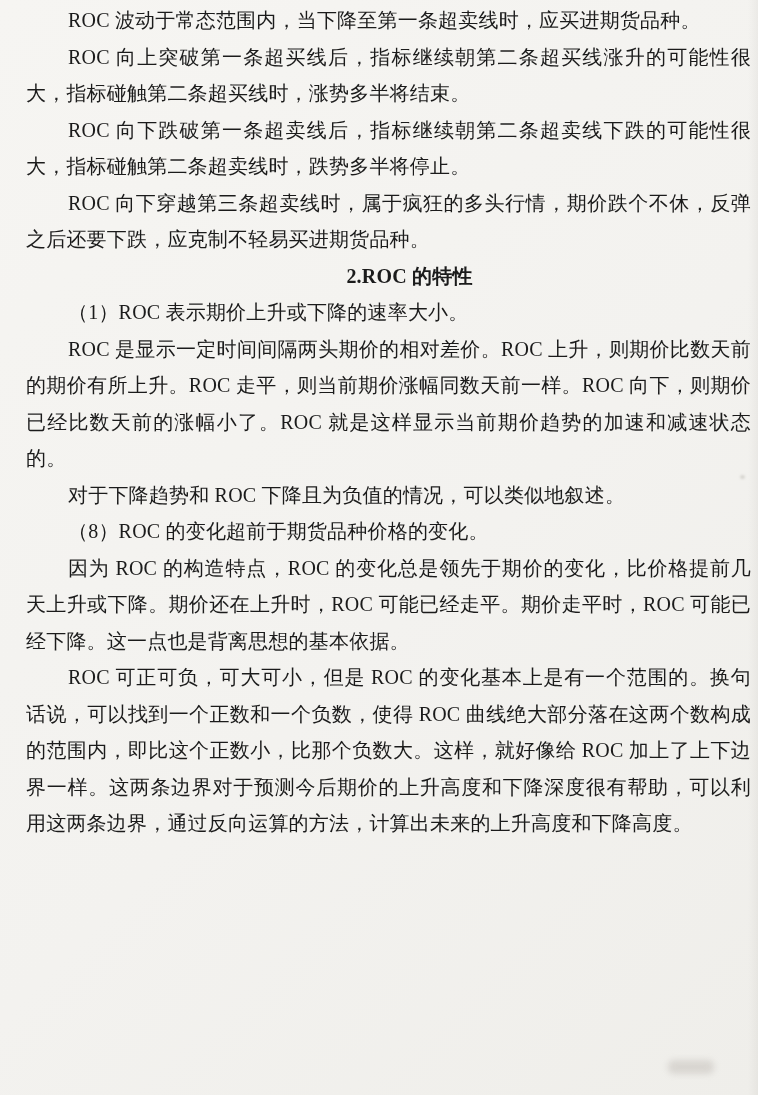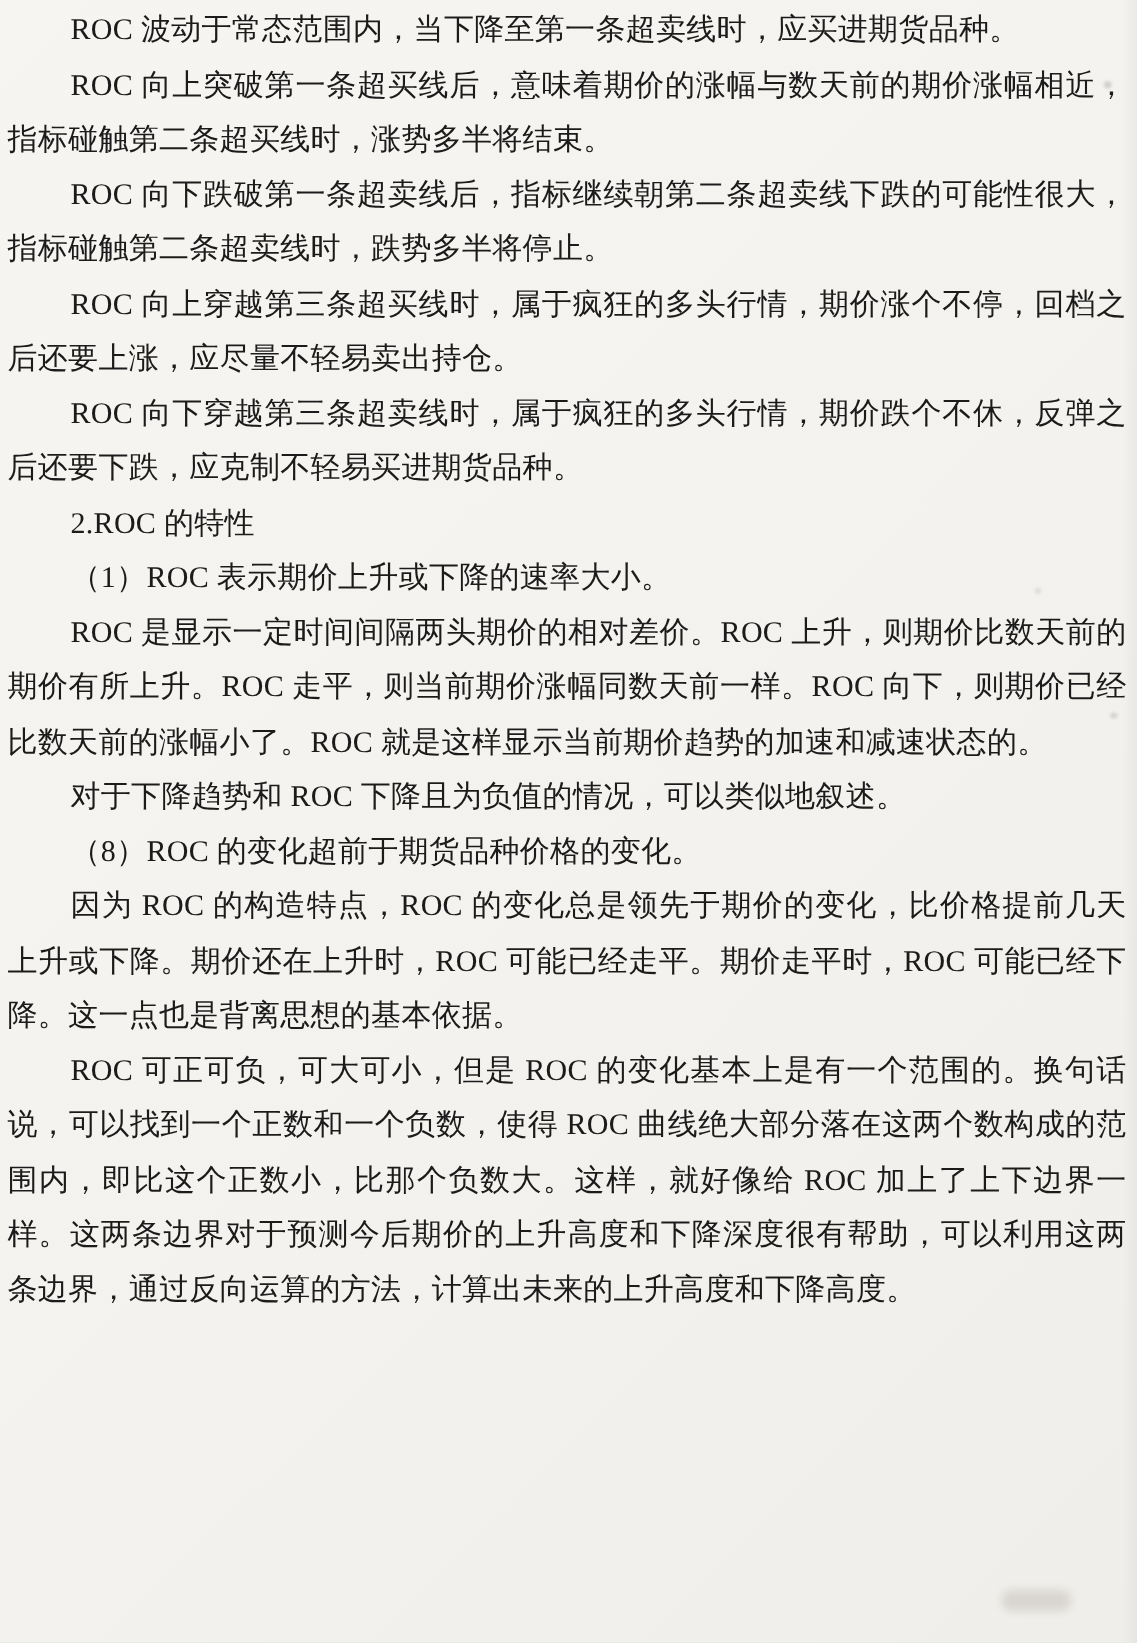--- a/index.html
+++ b/index.html
@@ -8,39 +8,40 @@
     background: #e9e8e5;
   }
   .page {
     position: relative;
     width: 758px;
     height: 1095px;
     margin: 0 auto;
     background: linear-gradient(135deg, #f6f5f2 0%, #f3f2ef 55%, #efeeea 100%);
     overflow: hidden;
     box-sizing: border-box;
+    padding-left: 21px;
   }
   .text-block {
     position: relative;
     padding: 2px 7px 0 5px;
     z-index: 2;
   }
   .para, .heading {
     margin: 0;
     font-family: "Liberation Serif", "DejaVu Serif", serif;
     font-size: 20px;
     line-height: 36.5px;
     color: #1b1b1b;
     text-align: justify;
     text-indent: 42px;
     letter-spacing: 0.2px;
   }
   .heading {
-    text-align: left;
-    font-weight: 400;
+    text-align: center;
+    font-weight: 700;
   }
   
   .artifact {
     position: absolute;
     z-index: 1;
     pointer-events: none;
   }
   .speck-1 {
     left: 736px; top: 54px;
     width: 5px; height: 5px;
@@ -75,23 +76,22 @@
     background: linear-gradient(to right, rgba(0,0,0,0), rgba(120,115,108,0.07));
   }
 </style>
 </head>
 <body>
 
 <div class="page">
 
   <div class="text-block">
     <p class="para">ROC 波动于常态范围内，当下降至第一条超卖线时，应买进期货品种。</p>
-    <p class="para">ROC 向上突破第一条超买线后，意味着期价的涨幅与数天前的期价涨幅相近，指标碰触第二条超买线时，涨势多半将结束。</p>
+    <p class="para">ROC 向上突破第一条超买线后，指标继续朝第二条超买线涨升的可能性很大，指标碰触第二条超买线时，涨势多半将结束。</p>
     <p class="para">ROC 向下跌破第一条超卖线后，指标继续朝第二条超卖线下跌的可能性很大，指标碰触第二条超卖线时，跌势多半将停止。</p>
-    <p class="para">ROC 向上穿越第三条超买线时，属于疯狂的多头行情，期价涨个不停，回档之后还要上涨，应尽量不轻易卖出持仓。</p>
     <p class="para">ROC 向下穿越第三条超卖线时，属于疯狂的多头行情，期价跌个不休，反弹之后还要下跌，应克制不轻易买进期货品种。</p>
     <p class="heading">2.ROC 的特性</p>
     <p class="para">（1）ROC 表示期价上升或下降的速率大小。</p>
     <p class="para">ROC 是显示一定时间间隔两头期价的相对差价。ROC 上升，则期价比数天前的期价有所上升。ROC 走平，则当前期价涨幅同数天前一样。ROC 向下，则期价已经比数天前的涨幅小了。ROC 就是这样显示当前期价趋势的加速和减速状态的。</p>
     <p class="para">对于下降趋势和 ROC 下降且为负值的情况，可以类似地叙述。</p>
     <p class="para">（8）ROC 的变化超前于期货品种价格的变化。</p>
     <p class="para">因为 ROC 的构造特点，ROC 的变化总是领先于期价的变化，比价格提前几天上升或下降。期价还在上升时，ROC 可能已经走平。期价走平时，ROC 可能已经下降。这一点也是背离思想的基本依据。</p>
     <p class="para">ROC 可正可负，可大可小，但是 ROC 的变化基本上是有一个范围的。换句话说，可以找到一个正数和一个负数，使得 ROC 曲线绝大部分落在这两个数构成的范围内，即比这个正数小，比那个负数大。这样，就好像给 ROC 加上了上下边界一样。这两条边界对于预测今后期价的上升高度和下降深度很有帮助，可以利用这两条边界，通过反向运算的方法，计算出未来的上升高度和下降高度。</p>
   </div>
 

